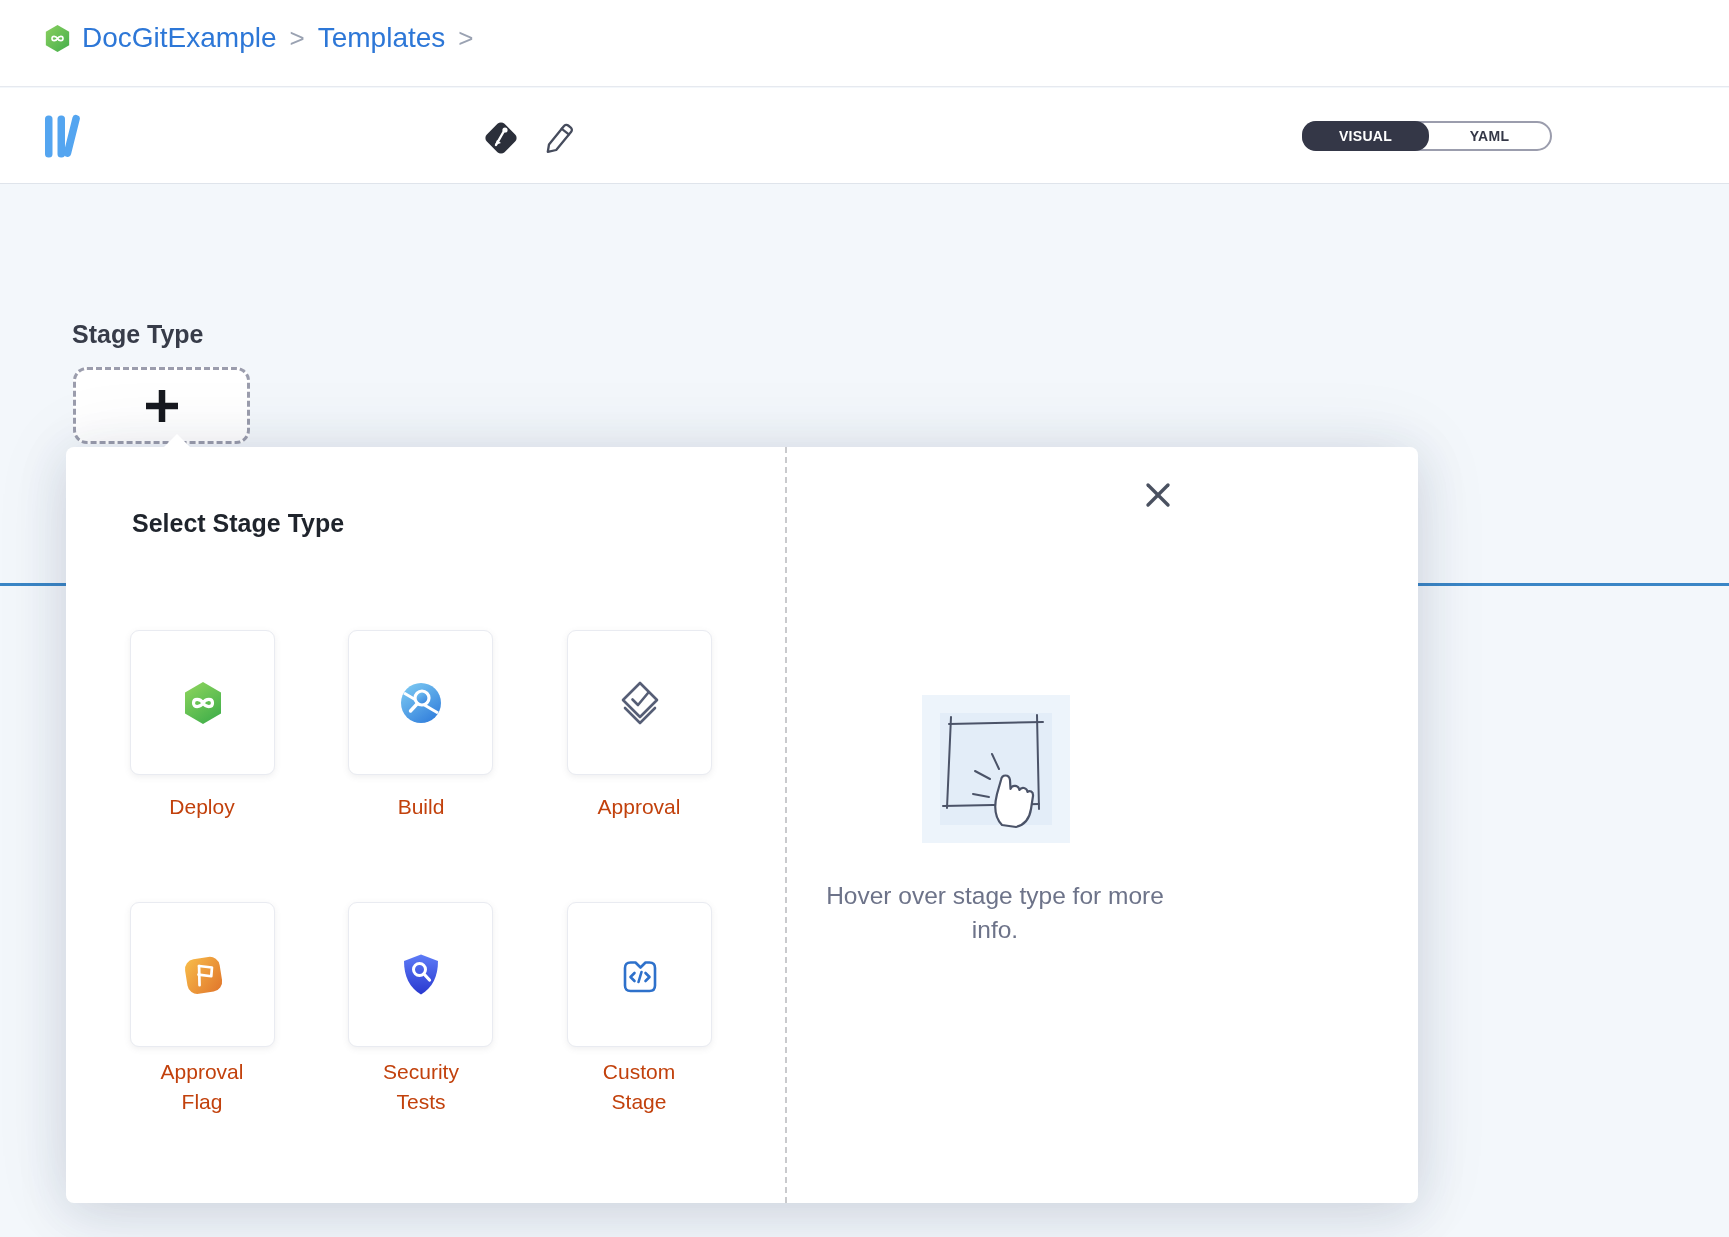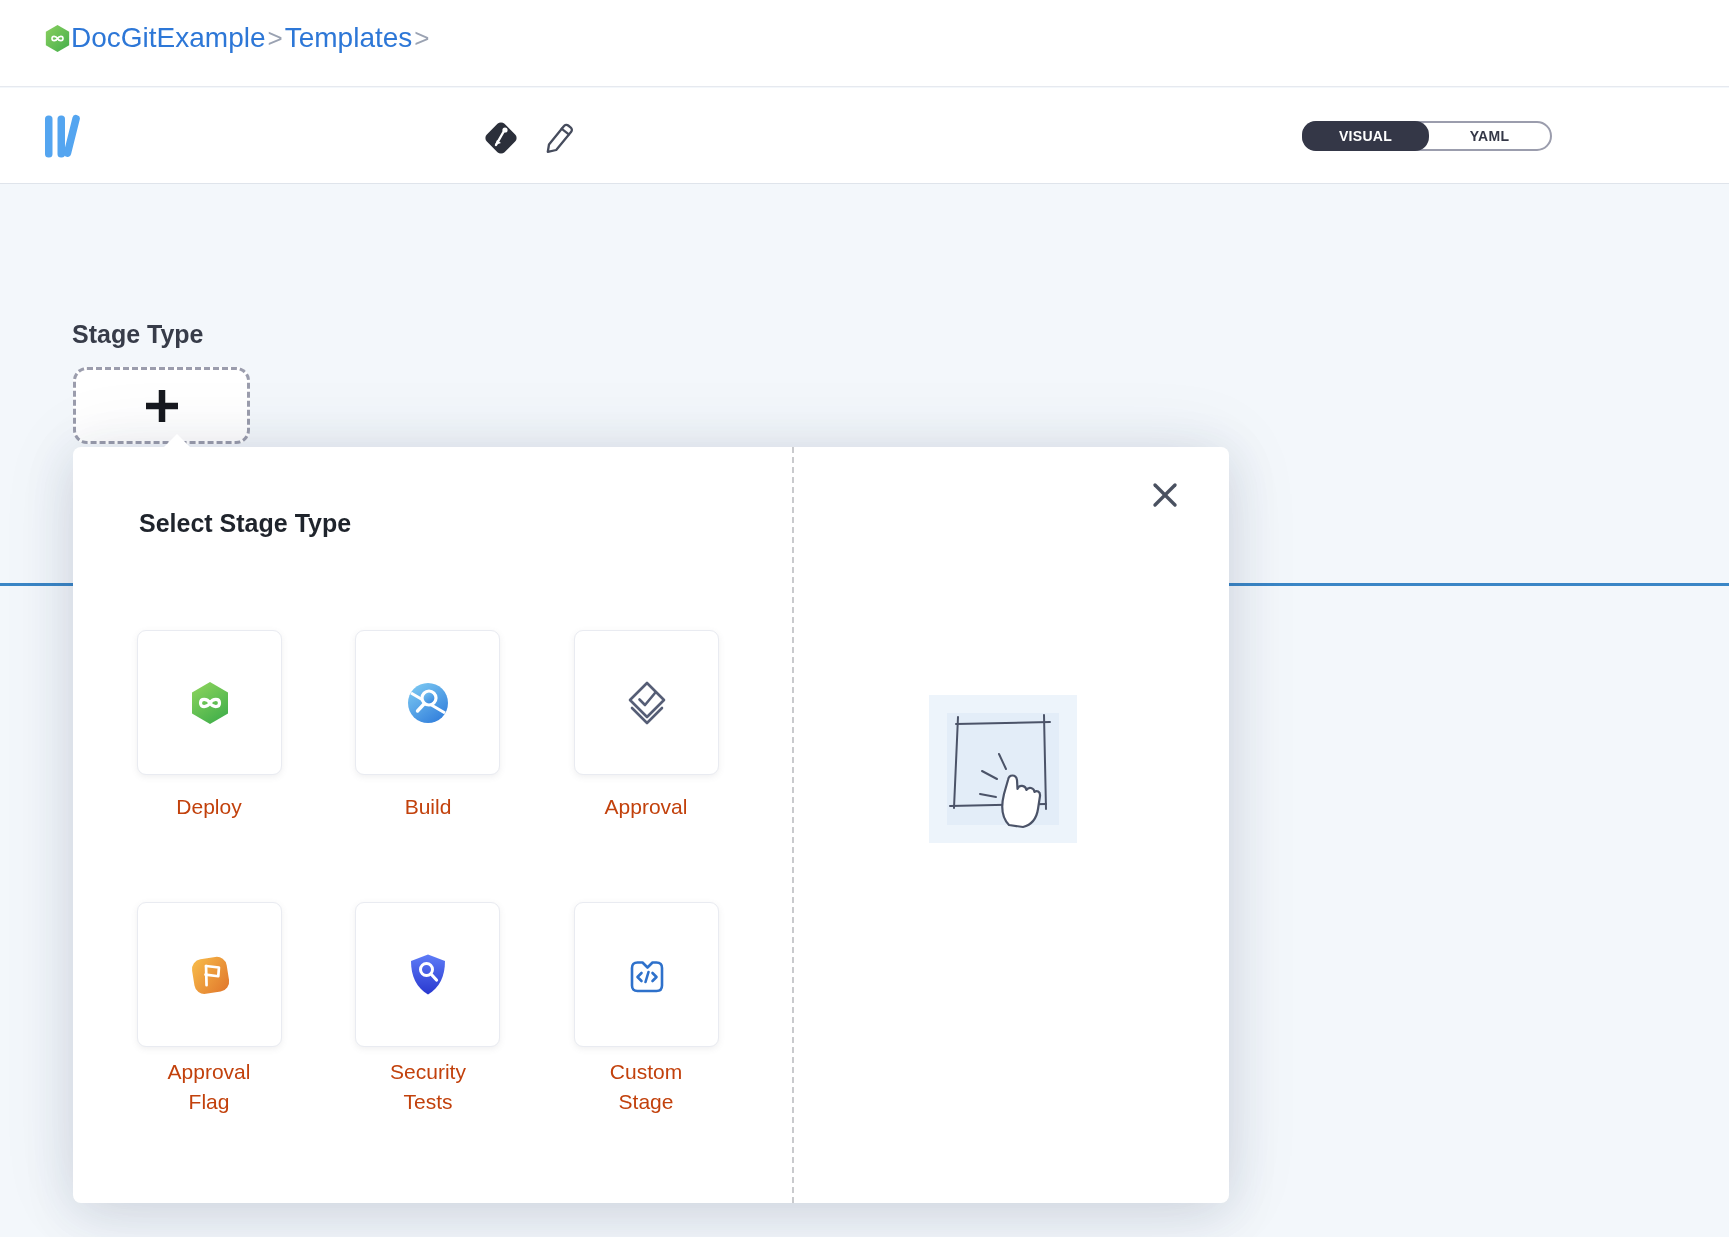--- a/index.html
+++ b/index.html
@@ -2,21 +2,21 @@
 <html><head>
 <meta charset="utf-8">
 <style>
   * { margin:0; padding:0; box-sizing:border-box; }
   html,body { background:#e9edf2; }
   body { font-family:"Liberation Sans", sans-serif; }
   #app { position:relative; width:1729px; height:1237px; background:#f3f7fb; overflow:hidden; margin:0 auto; }
 
   
   .hdr-row1 { position:absolute; left:0; top:0; width:1729px; height:87px; background:#ffffff; border-bottom:1px solid #e6e9ef; z-index:5; }
-  .breadcrumb { position:absolute; left:44px; top:22px; display:flex; align-items:center; font-size:28px; color:#2d77d7; }
+  .breadcrumb { position:absolute; left:44px; top:22px; display:flex; align-items:center; gap:11px; font-size:28px; color:#2d77d7; }
   .crumb-link { color:#2d77d7; cursor:pointer; }
   .crumb-sep { color:#9aa2b2; font-size:26px; padding:0 2px; }
   .badge { position:absolute; left:1233px; top:0; width:397px; height:48px; background:#d8f6f8;
            clip-path:polygon(0 0,100% 0,calc(100% - 45px) 100%,46px 100%);
            display:flex; align-items:center; justify-content:center; }
   .badge span { font-size:19px; font-weight:700; letter-spacing:4px; color:#47afb7; padding-bottom:6px; }
 
   .hdr-row2 { position:absolute; left:0; top:88px; width:1729px; height:96px; background:#ffffff; border-bottom:1px solid #dfe4eb; z-index:5; }
   .lib-icon { position:absolute; left:44px; top:26px; }
   .page-title { position:absolute; left:97px; top:22px; font-size:40px; font-weight:700; color:#22262e; letter-spacing:-0.5px; }
@@ -27,21 +27,21 @@
   .toggle-seg { flex:1; display:flex; align-items:center; justify-content:center; font-size:14px; font-weight:700; letter-spacing:0.3px; cursor:pointer; }
   .toggle-seg.sel { background:#343747; color:#ffffff; border-radius:14px; margin:-2px 0 -2px -2px; flex:0 0 127px; height:30px; }
   .toggle-seg.unsel { color:#343747; }
 
   
   .stage-type-label { position:absolute; left:72px; top:320px; font-size:25px; font-weight:600; color:#373c49; }
   .plus-btn { position:absolute; left:73px; top:367px; width:177px; height:77px; background:#ffffff; border:3px dashed #9b9dad; border-radius:14px; display:flex; align-items:center; justify-content:center; cursor:pointer; z-index:2; }
   .blue-line { position:absolute; left:0; top:583px; width:1729px; height:2.5px; background:#3a86c6; z-index:1; }
 
   
-  .modal { position:absolute; left:73px; top:447px; width:1156px; height:756px; background:#ffffff; border-radius:8px;
+  .modal { position:absolute; left:66px; top:447px; width:1352px; height:756px; background:#ffffff; border-radius:8px;
            box-shadow:0 10px 50px rgba(40,55,90,0.14), 0 0 80px rgba(40,55,90,0.08); z-index:10; }
   .modal-caret { position:absolute; left:163px; top:434px; width:0; height:0; border-left:14px solid transparent; border-right:14px solid transparent; border-bottom:14px solid #ffffff; z-index:12; }
   .modal-title { position:absolute; left:66px; top:62px; font-size:25px; font-weight:700; color:#1f242c; }
   .modal-close { position:absolute; left:1078px; top:34px; width:28px; height:28px; cursor:pointer; }
   .pane-divider { position:absolute; left:719px; top:0; height:756px; border-left:2px dashed #c9cacd; }
 
   .stage-card { position:absolute; width:145px; height:145px; background:#ffffff; border:1px solid #e9ebf1; border-radius:9px;
                 box-shadow:0 2px 6px rgba(96,97,112,0.10); display:flex; align-items:center; justify-content:center; cursor:pointer; }
   .stage-label { position:absolute; width:112px; text-align:center; font-size:21px; line-height:30px; color:#c2410c; }
 
@@ -234,16 +234,17 @@
           <line x1="115" y1="20" x2="117" y2="114"></line>
           <line x1="21" y1="111" x2="117" y2="109"></line>
           <line x1="29" y1="22" x2="25" y2="113"></line>
           <line x1="70" y1="59" x2="77" y2="74"></line>
           <line x1="53" y1="76" x2="68" y2="84"></line>
           <line x1="51" y1="99" x2="67" y2="102"></line>
         </g>
         <path d="M80,130 C73,123 72,111 75,99 L79,85 C80,79 87,79 88,85 L88.5,94 C90,89.5 96.5,90 97.5,95 C99.5,91.5 105,92.5 105.5,97 C107.5,95 111.5,96.5 111,101 L109,114 C107.5,124 102,130 94,132 Z" fill="#ffffff" stroke="#4b5368" stroke-width="2.2" stroke-linejoin="round"></path>
       </svg>
     </div>
+    <div class="hover-hint">Hover over stage type for more info.</div>
 
   </div>
 
 </div>
 
 </body></html>

